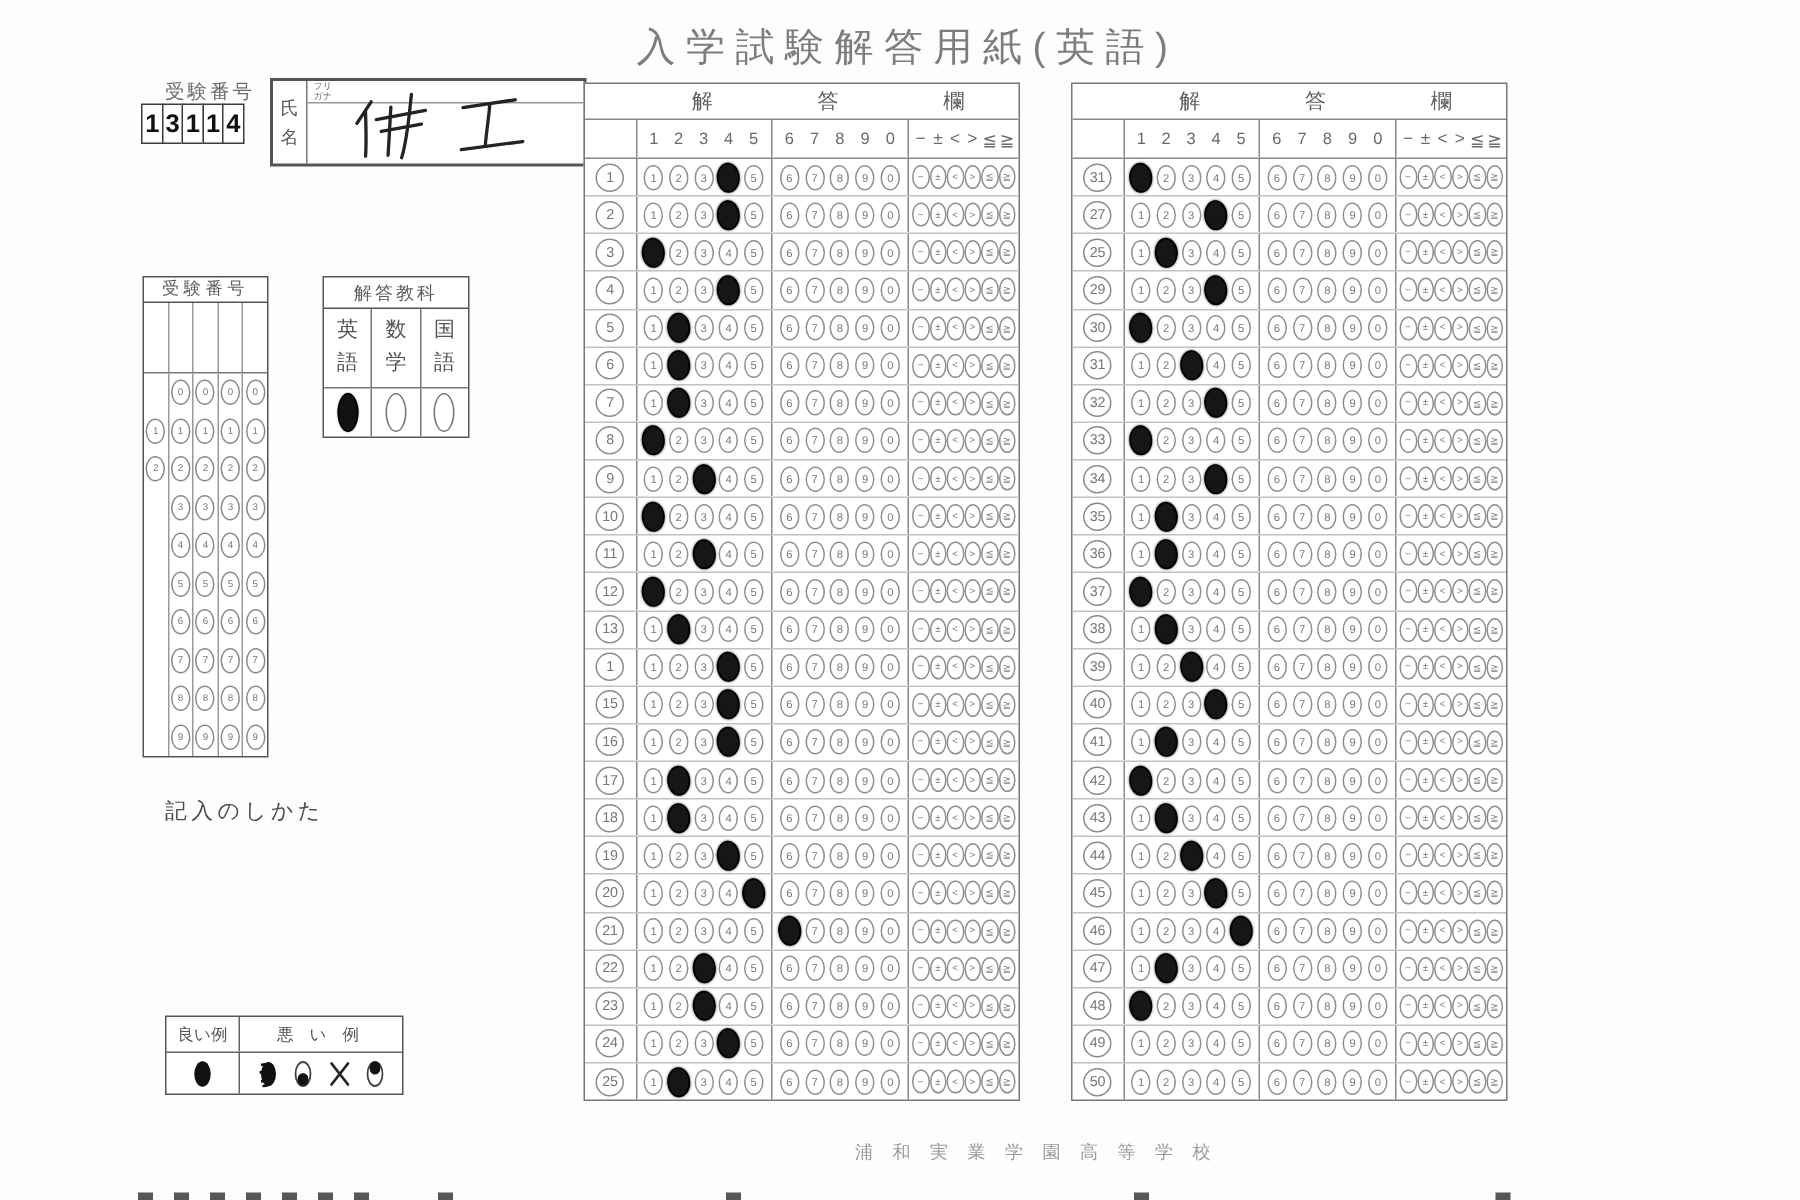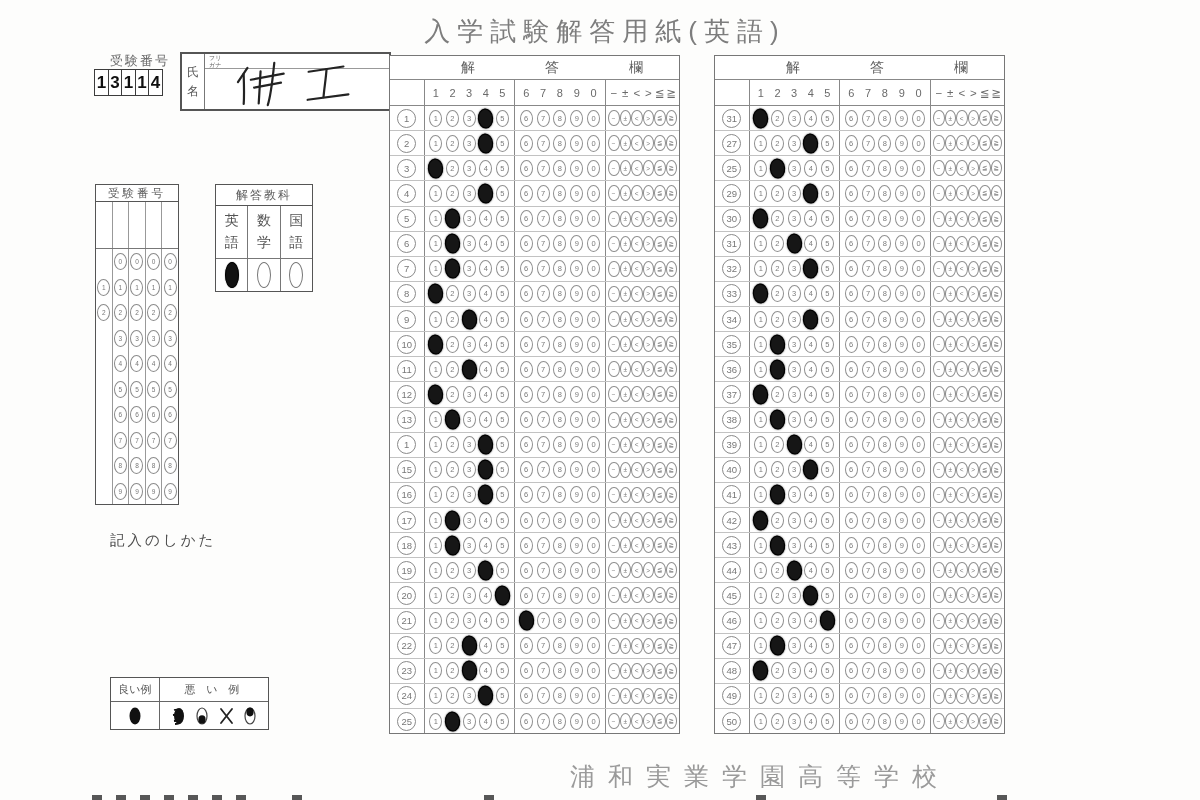--- a/index.html
+++ b/index.html
@@ -109,21 +109,21 @@
     background:#fff; box-sizing:border-box;
   }
   .gcell.g2 .bb{width:11.5px; height:16px; font-size:6.5px;}
   .bb.filled{
     background:#161616; border-color:#000; color:transparent;
     transform:scale(1.18) rotate(-4deg); box-shadow:0 0 1.5px rgba(10,10,10,.8);
   }
   
   .school-name{
     position:absolute; left:570px; top:760px; width:350px; 
-    font-size:25px; letter-spacing:13px; color:#9a9a9a; white-space:nowrap;
+    font-size:12px; letter-spacing:13px; color:#9a9a9a; white-space:nowrap;
   }
   .tmark{position:absolute; top:795px; height:5px; width:10px; background:#3a3a3a; opacity:.85;}
 </style>
 </head>
 <body>
 
 <div class="page">
 
   <div class="sheet-title">入学試験解答用紙(英語)</div>
 

